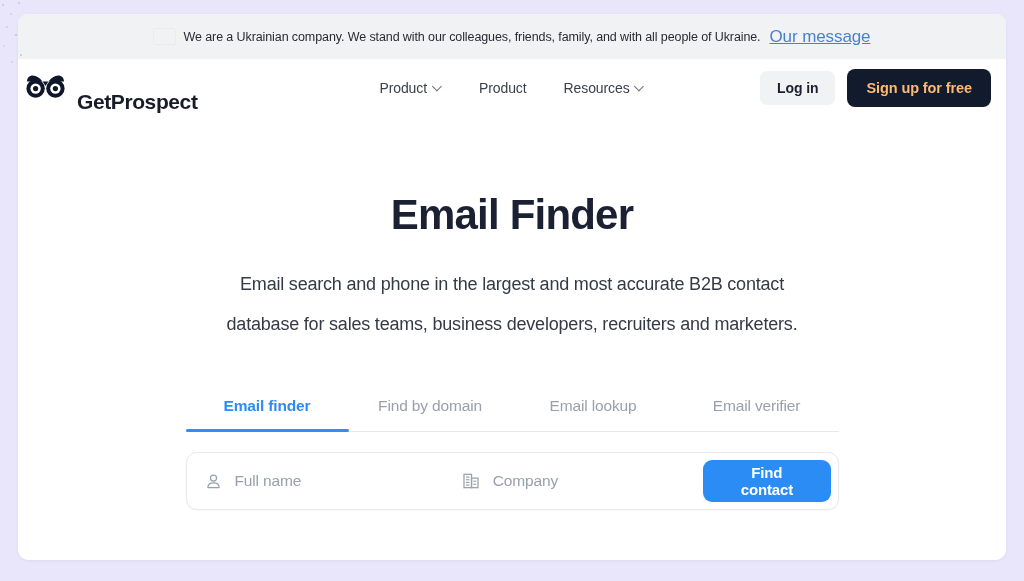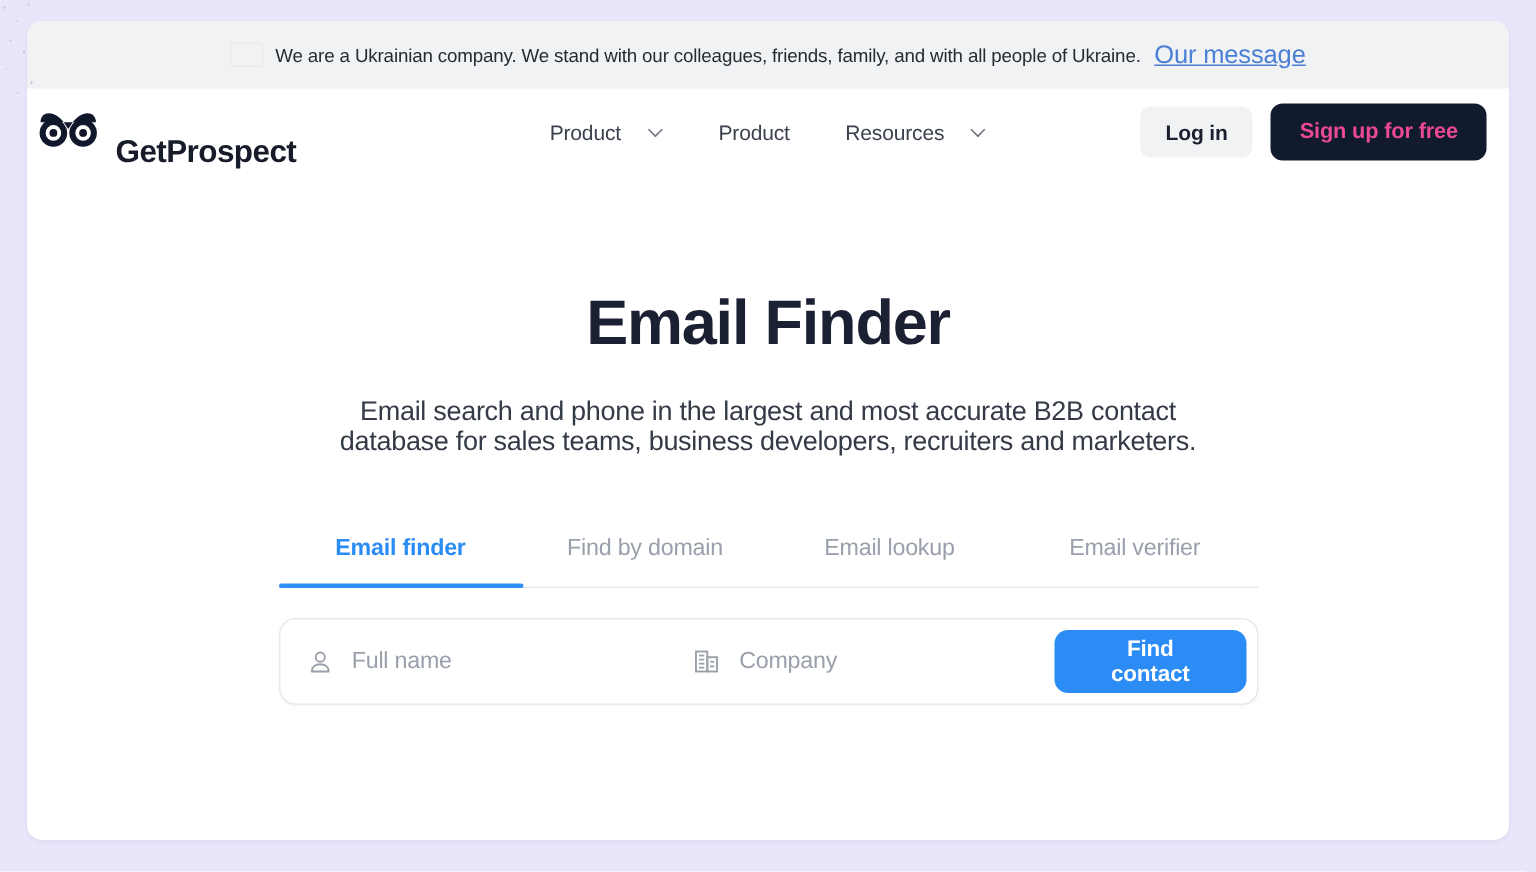--- a/index.html
+++ b/index.html
@@ -105,21 +105,21 @@
     position: absolute;
     left: 50%;
     transform: translateX(-50%);
     display: flex;
     align-items: center;
     gap: 37px;
   }
   .nav-item {
     display: flex;
     align-items: center;
-    gap: 19px;
+    gap: 6px;
     font-size: 14px;
     color: #3b414d;
     cursor: pointer;
     letter-spacing: -0.1px;
   }
   .chev {
     width: 9px;
     height: 9px;
     display: inline-block;
     position: relative;
@@ -153,21 +153,21 @@
     font-family: inherit;
     letter-spacing: -0.1px;
   }
   .btn-signup {
     background: #121a2e;
     border: none;
     border-radius: 8px;
     padding: 11px 19px;
     font-size: 14.5px;
     font-weight: 700;
-    color: #ec4899;
+    color: #fdba74;
     cursor: pointer;
     font-family: inherit;
     letter-spacing: -0.1px;
   }
 
   
   .hero {
     text-align: center;
     padding-top: 76px;
   }
@@ -176,21 +176,21 @@
     font-size: 42px;
     font-weight: 700;
     color: #1b2132;
     letter-spacing: -0.8px;
     line-height: 1.1;
   }
   .hero-sub {
     margin: 26px auto 16px;
     width: 575px;
     font-size: 18px;
-    line-height: 20px;
+    line-height: 40px;
     color: #343a46;
     letter-spacing: -0.2px;
   }
 
   
   .tabs-wrap {
     margin: 53px auto 0;
     width: 653px;
     position: relative;
   }

